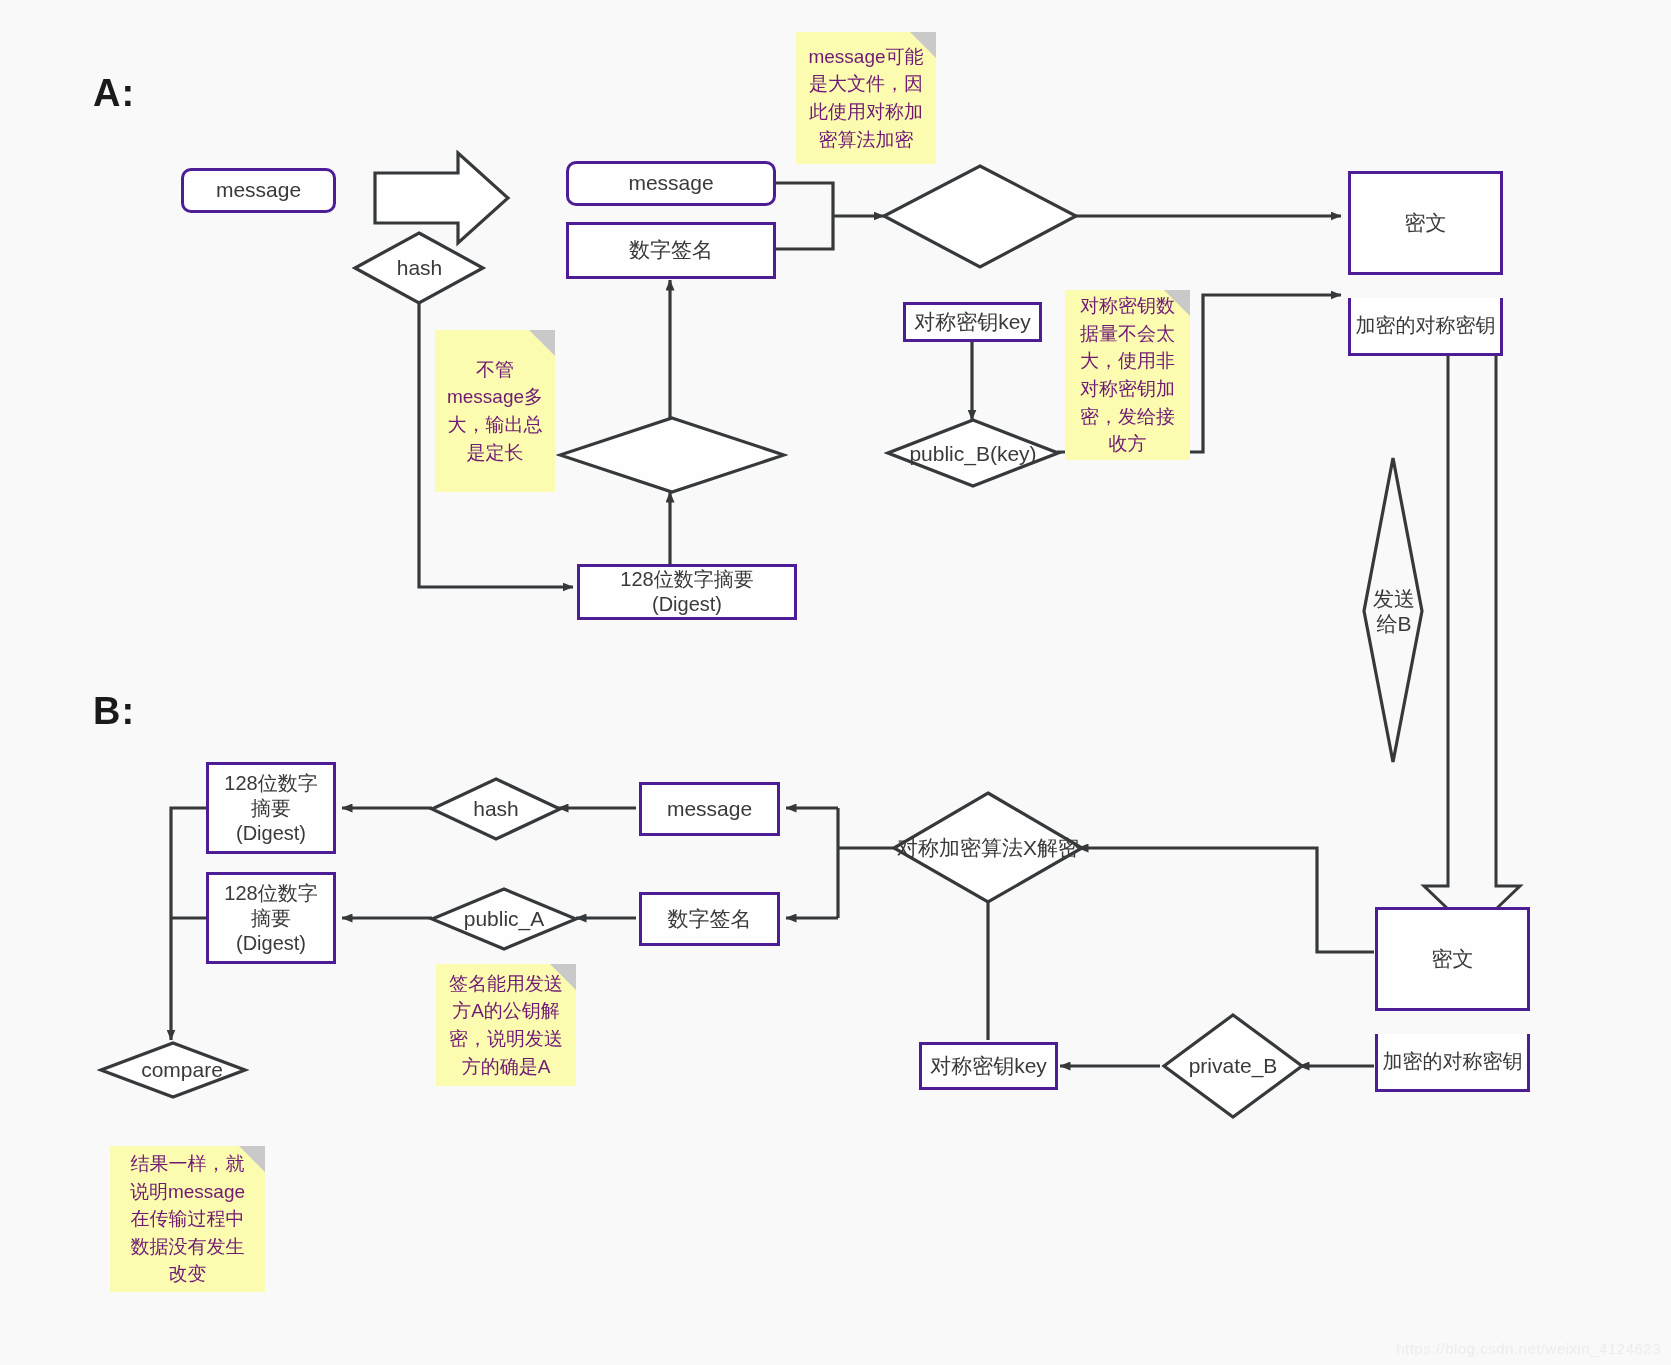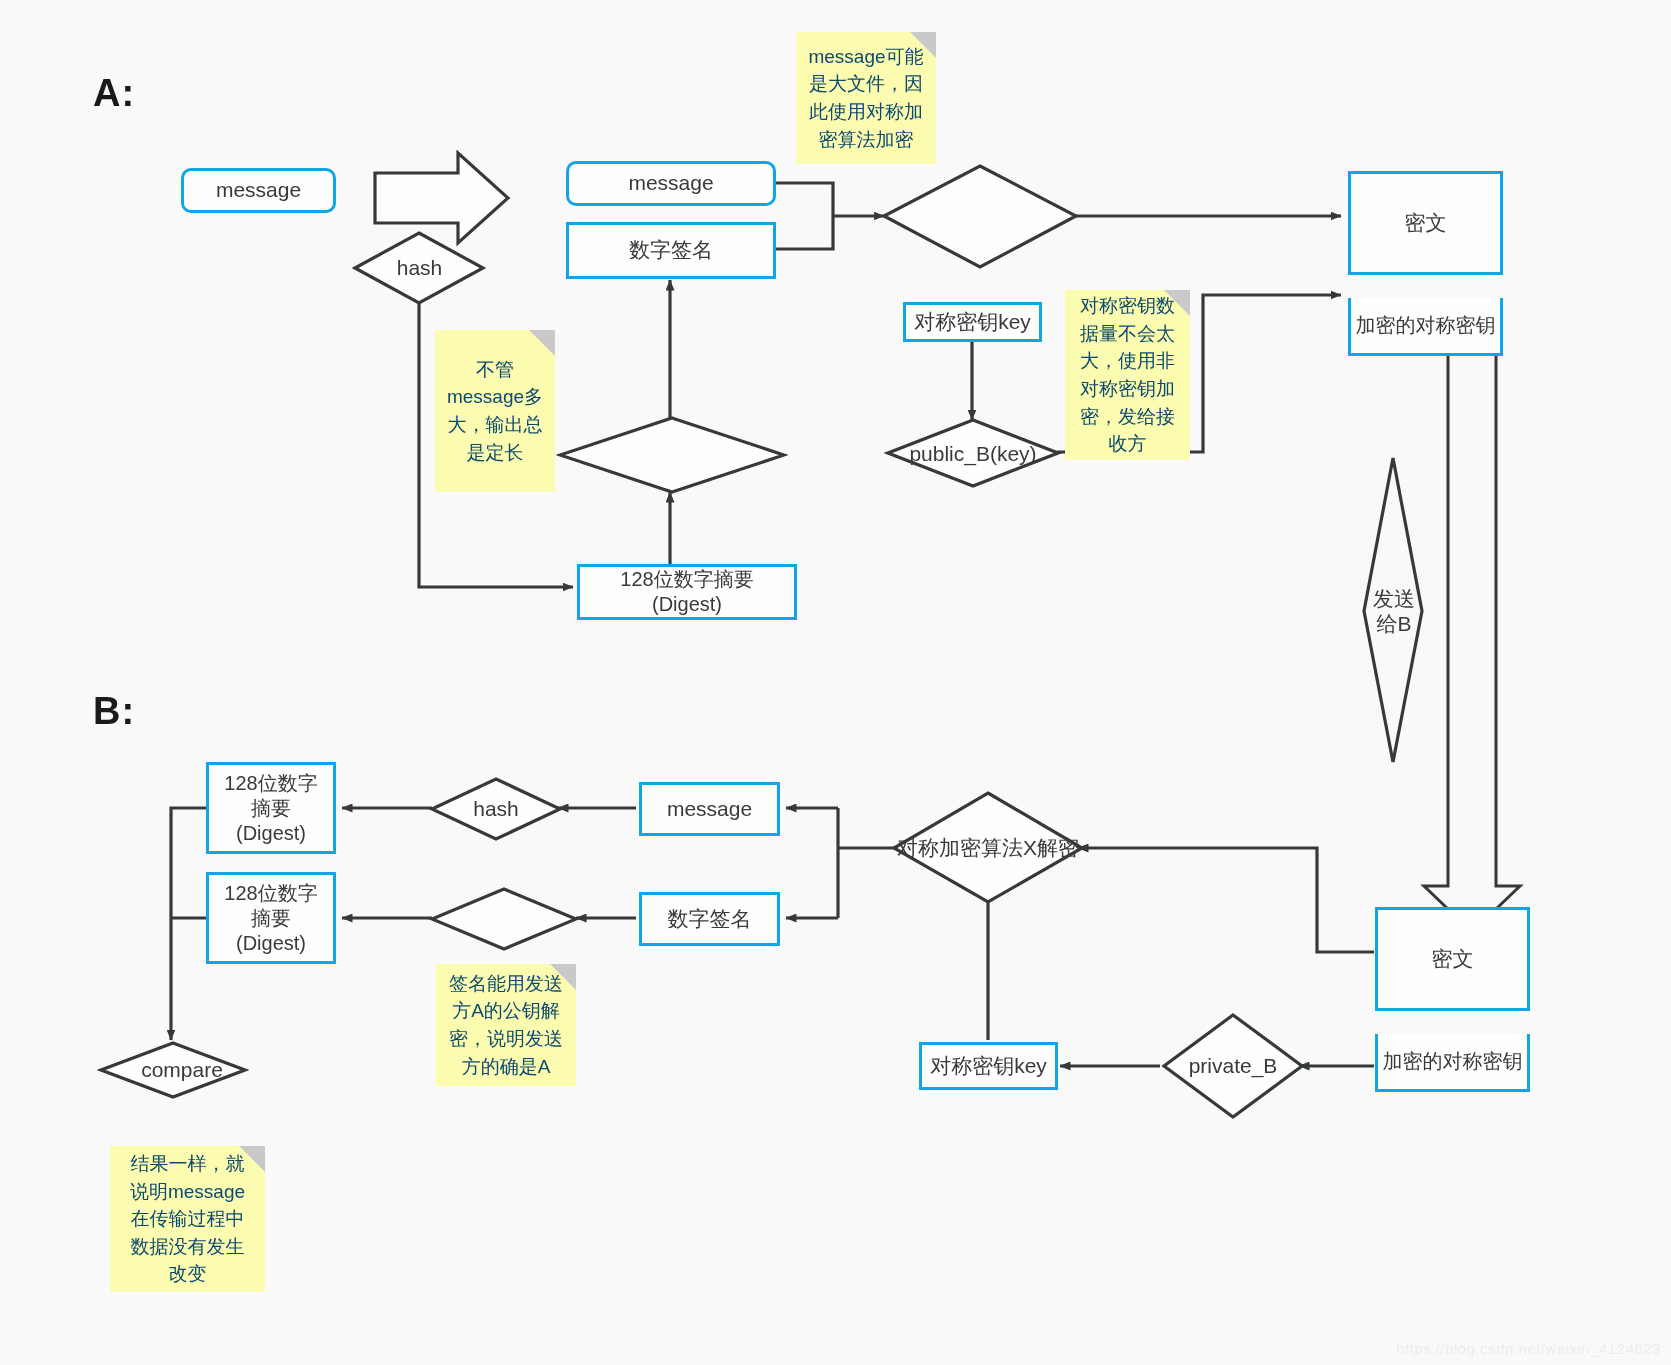--- a/index.html
+++ b/index.html
@@ -12,21 +12,21 @@
     font-family: "Liberation Sans", "DejaVu Sans", sans-serif;
     overflow: hidden;
   }
   #canvas { position: absolute; inset: 0; }
   svg.edges { position: absolute; left:0; top:0; width:1671px; height:1365px; pointer-events:none; }
 
   .node {
     position: absolute;
     box-sizing: border-box;
     background: #fefefe;
-    border: 3px solid #0ea5e9;
+    border: 3px solid #4c1d95;
     display: flex; align-items: center; justify-content: center;
     text-align: center;
     color: #3a3a3a;
     font-size: 21px;
     line-height: 1.25;
     white-space: pre-line;
   }
   .node.rounded { border-radius: 10px; }
   .node.noborder-top { border-top: none; margin-top: 23px; }
 
@@ -46,21 +46,21 @@
     font-size: 21px;
     line-height: 1.2;
     white-space: pre-line;
     pointer-events: none;
   }
 
   .note {
     position: absolute;
     background: #fcfcb0;
     box-sizing: border-box;
-    color: #0c4a6e;
+    color: #701a75;
     font-size: 19px;
     line-height: 1.45;
     text-align: center;
     display: flex; align-items: center; justify-content: center;
     white-space: pre-line;
     padding: 6px 8px;
   }
   .note .fold {
     position: absolute; top: 0; right: 0;
     width: 0; height: 0;
@@ -209,20 +209,21 @@
 (Digest)</div>
 
   <svg style="position:absolute; left:428px; top:776px; width:136px; height:66px;">
     <path d="M68,3 L132,33 L68,63 L4,33 Z" fill="#fefefe" stroke="#35393b" stroke-width="3.2"></path>
   </svg>
   <div class="dia-label" style="left:428px; top:776px; width:136px; height:66px;">hash</div>
 
   <svg style="position:absolute; left:428px; top:886px; width:152px; height:66px;">
     <path d="M76,3 L148,33 L76,63 L4,33 Z" fill="#fefefe" stroke="#35393b" stroke-width="3.2"></path>
   </svg>
+  <div class="dia-label" style="left:428px; top:886px; width:152px; height:66px;">public_A</div>
 
   <div class="node" style="left:639px; top:782px; width:141px; height:54px;">message</div>
   <div class="node" style="left:639px; top:892px; width:141px; height:54px;">数字签名</div>
 
   <svg style="position:absolute; left:97px; top:1040px; width:152px; height:60px;">
     <path d="M76,3 L148,30 L76,57 L4,30 Z" fill="#fefefe" stroke="#35393b" stroke-width="3.2"></path>
   </svg>
   <div class="dia-label" style="left:106px; top:1040px; width:152px; height:60px;">compare</div>
 
   <svg style="position:absolute; left:890px; top:790px; width:196px; height:116px;">

